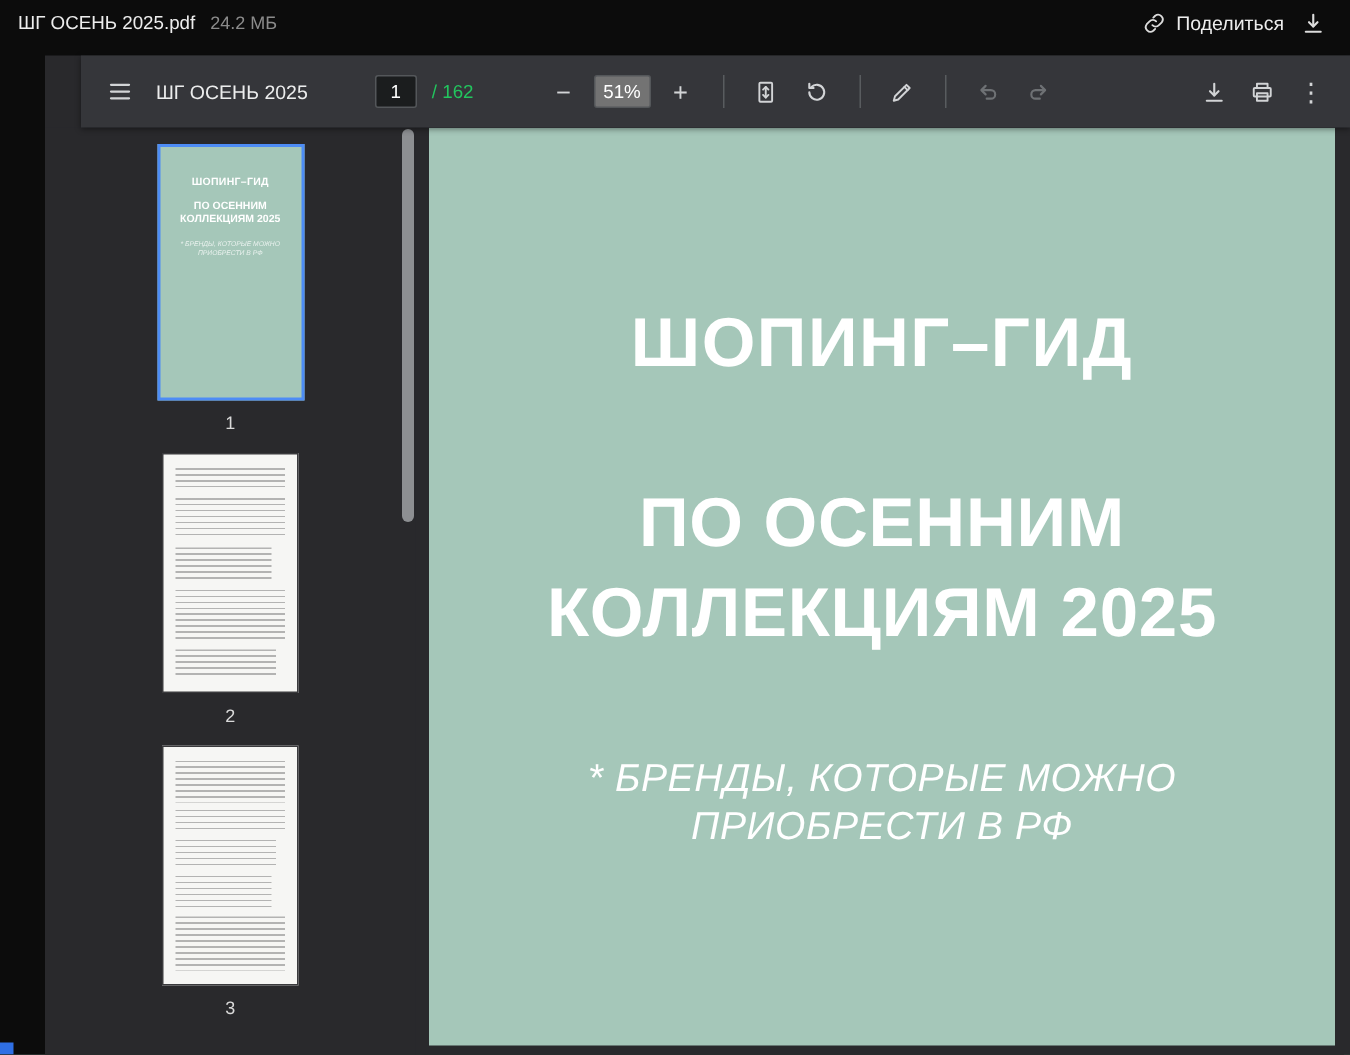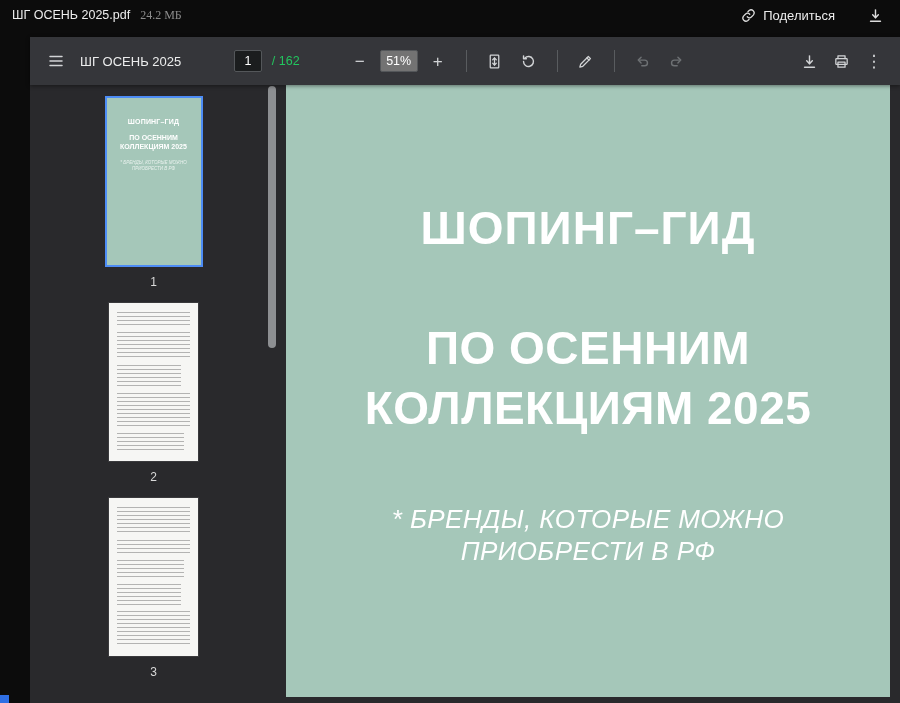--- a/index.html
+++ b/index.html
@@ -2,29 +2,29 @@
 <html><head>
 <meta charset="utf-8">
 <style>
   *{margin:0;padding:0;box-sizing:border-box;}
   html,body{width:900px;height:703px;background:#0c0c0c;font-family:"Liberation Sans",sans-serif;overflow:hidden;}
   .app{position:relative;width:896px;height:703px;background:#0c0c0c;}
 
   
   .top-header{position:absolute;top:0;left:0;width:100%;height:30px;display:flex;align-items:center;padding:0 12px;color:#e6e6e6;}
   .file-name{font-size:12.5px;color:#ededed;}
-  .file-size{font-size:12px;color:#8b8b8b;margin-left:10px;font-family:Liberation Serif, serif;}
-  .header-right{margin-left:auto;display:flex;align-items:center;gap:32px;}
+  .file-size{font-size:12px;color:#8b8b8b;margin-left:10px;}
+  .header-right{margin-left:auto;display:flex;align-items:center;gap:11px;}
   .share-btn{display:flex;align-items:center;gap:7px;color:#ededed;font-size:13px;cursor:pointer;}
   .hdr-icon{display:flex;align-items:center;justify-content:center;color:#dcdcdc;cursor:pointer;}
 
   
   .viewer{position:absolute;top:37px;left:30px;width:870px;height:666px;background:#29292c;display:flex;flex-direction:column;}
 
-  .pdf-toolbar{height:48px;background:#35363a;display:flex;align-items:center;padding:0 12px;color:#e8e8e8;flex-shrink:0;box-shadow:0 1px 4px rgba(0,0,0,.45);position:relative;z-index:3;}
+  .pdf-toolbar{height:48px;background:#35363a;display:flex;align-items:center;padding:0 12px;color:#e8e8e8;flex-shrink:0;box-shadow:0 1px 4px rgba(0,0,0,.45);position:relative;z-index:3;margin-left:24px;}
   .tb-icon{width:28px;height:28px;display:flex;align-items:center;justify-content:center;border-radius:50%;cursor:pointer;color:#d2d4d6;flex-shrink:0;}
   .tb-icon.dimmed{color:#6e7174;}
   .tb-title{font-size:13px;color:#eceded;margin-left:10px;white-space:nowrap;}
   .tb-center{display:flex;align-items:center;margin:0 auto;gap:6px;}
   .page-input{width:28px;height:22px;background:#1b1d1e;border:1px solid #54575a;border-radius:2px;color:#fff;font-size:12.5px;text-align:center;font-family:"Liberation Sans",sans-serif;}
   .page-total{font-size:12.5px;color:#22c55e;margin-left:4px;white-space:nowrap;}
   .zoom-box{min-width:38px;height:22px;background:#737373;border:1px solid #54575a;border-radius:2px;color:#fff;font-size:12.5px;display:flex;align-items:center;justify-content:center;padding:0 4px;}
   .tb-sep{width:1px;height:22px;background:#595c5f;margin:0 8px;flex-shrink:0;}
   .glyph{font-size:17px;line-height:1;}
   .tb-right{display:flex;align-items:center;gap:4px;margin-left:auto;}

